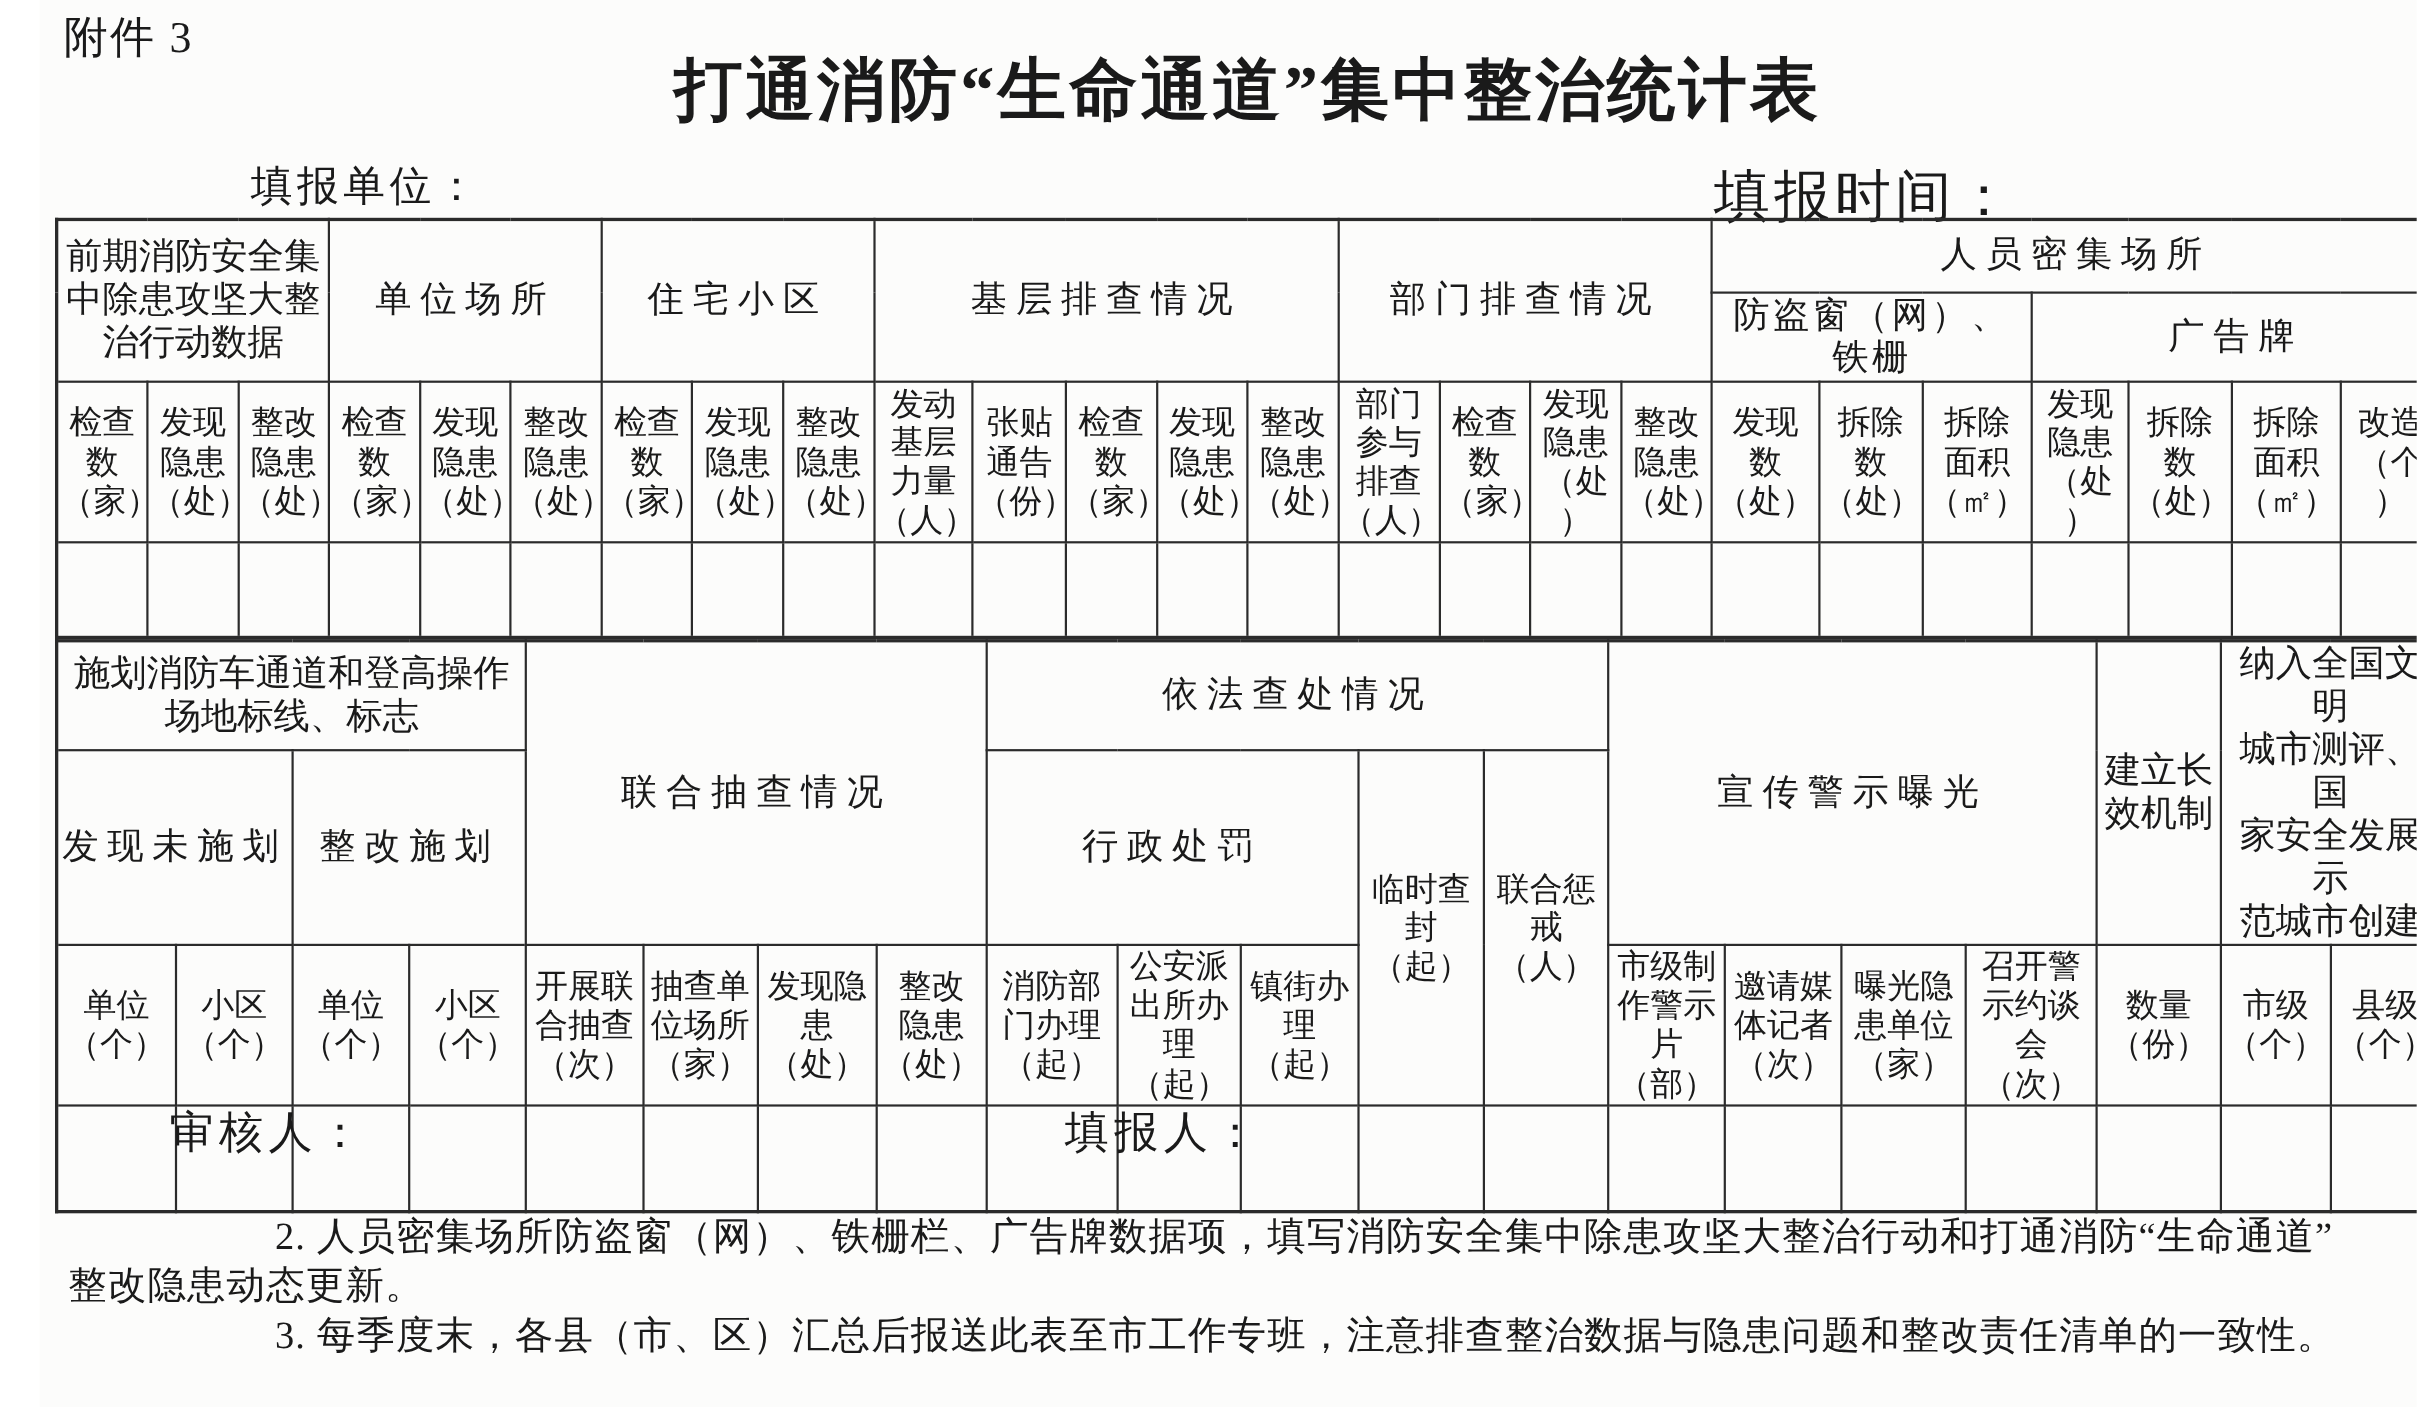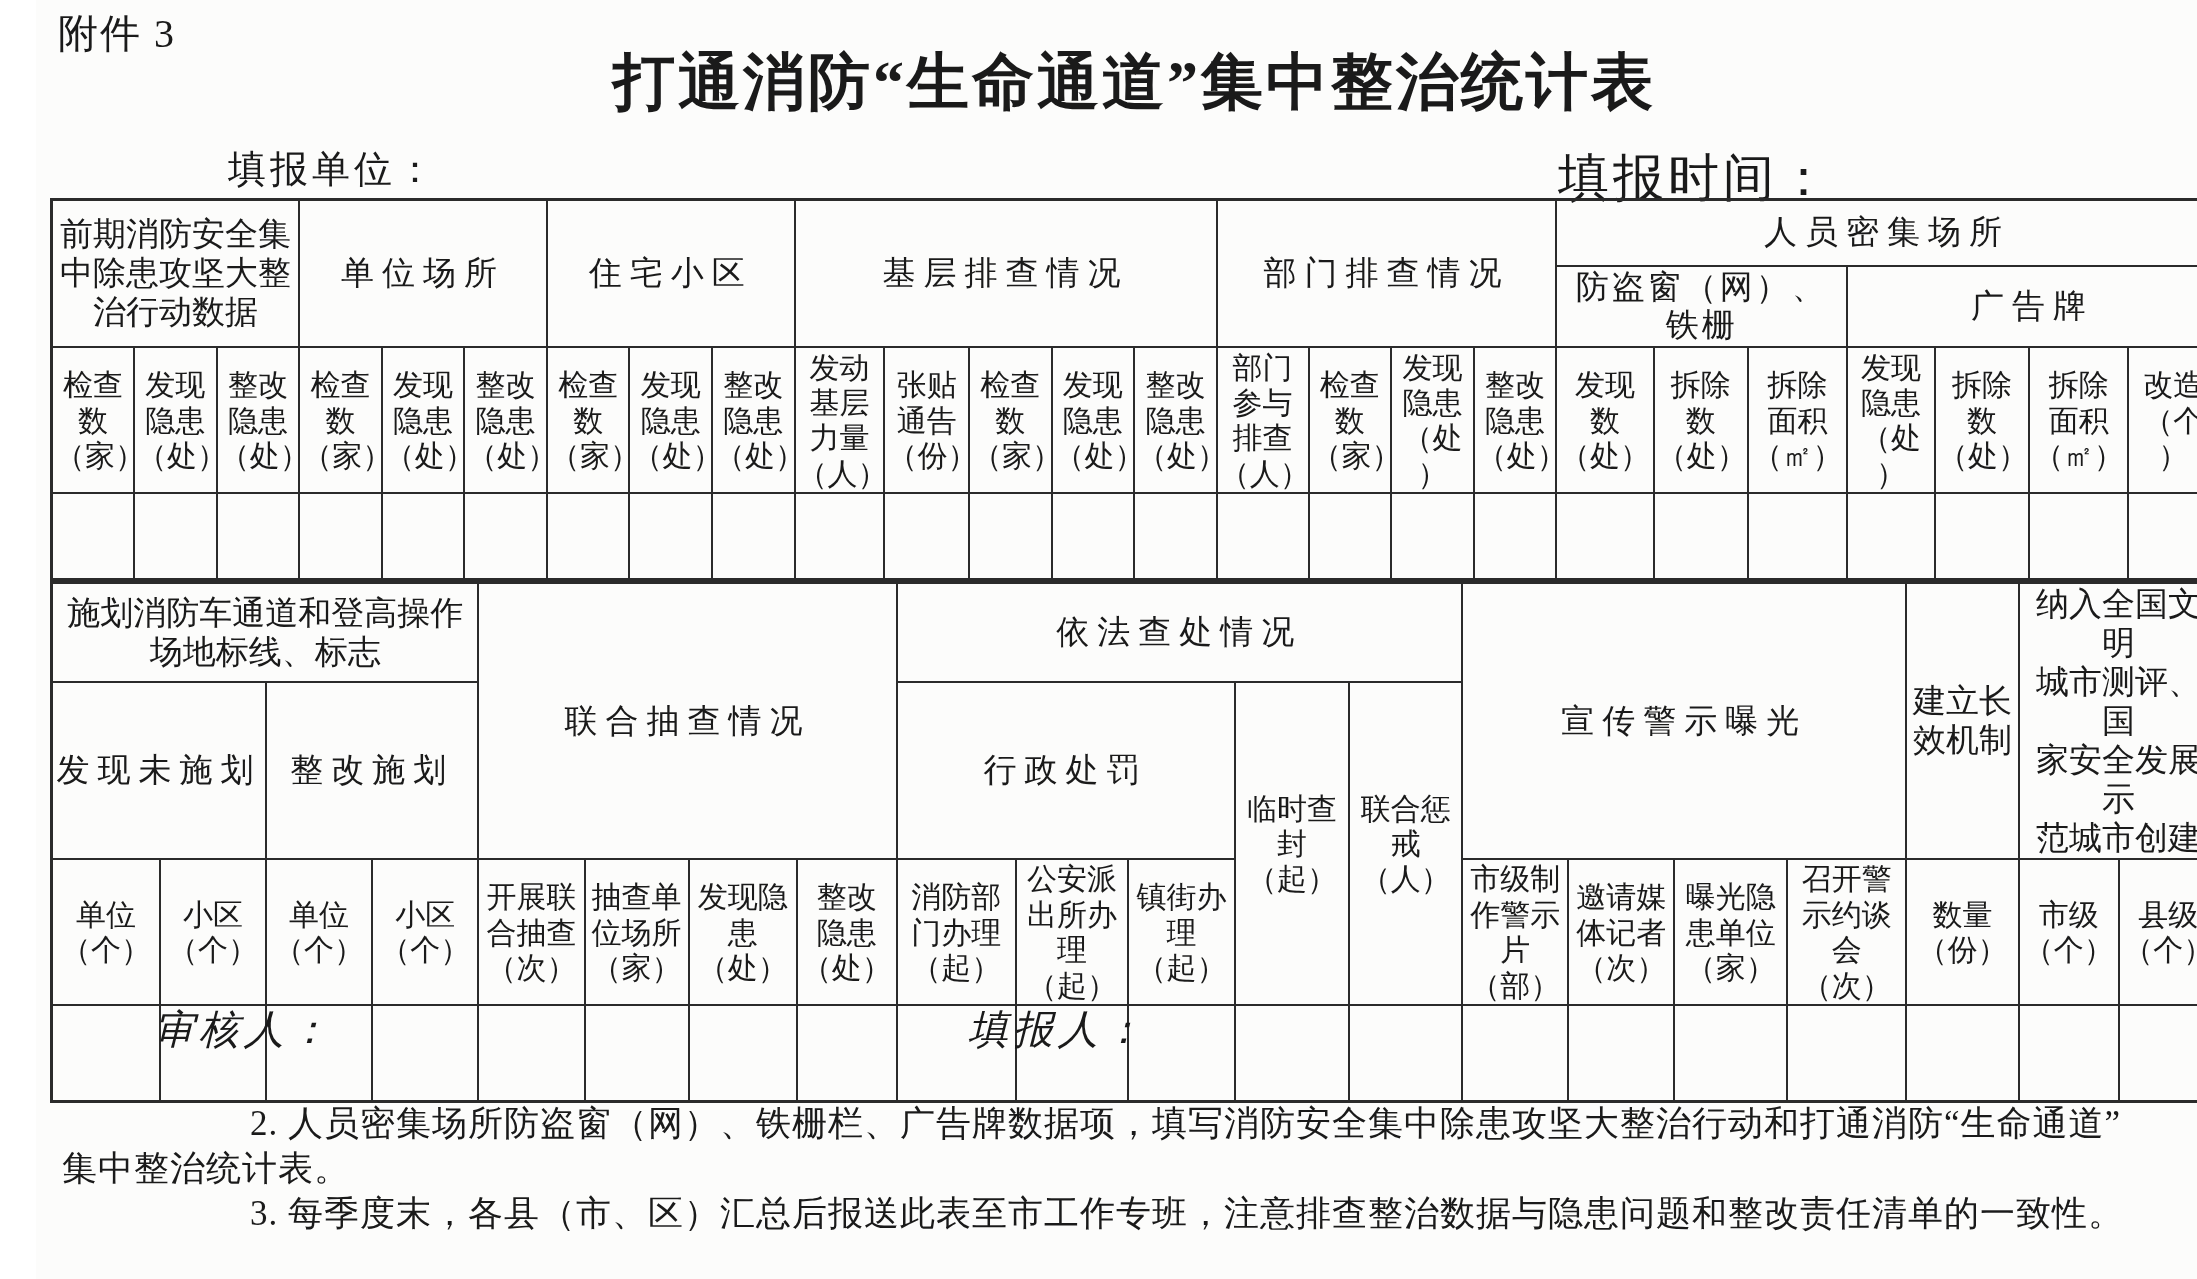--- a/index.html
+++ b/index.html
@@ -28,21 +28,21 @@
     font-size:30px;line-height:1.18;
     white-space:pre-line;
     overflow:hidden;
   }
   th.g{font-size:33px;}
   .ls{letter-spacing:8px;}
   .ls2{letter-spacing:3px;}
   tr.r1{height:66px;} tr.r2{height:72px;} tr.r3{height:146px;} tr.r4{height:86px;}
   tr.ra{height:100px;} tr.rb{height:72px;} tr.rc{height:128px;} tr.rd{height:96px;}
 
-  .sig{font-size:40px;letter-spacing:5px;font-style:italic;}
+  .sig{font-size:40px;letter-spacing:5px;}
   .reviewer{left:118px;top:1002px;}
   .filler{left:932px;top:1002px;}
   .phone{left:1688px;top:1002px;}
   .note{font-size:35px;letter-spacing:1px;white-space:nowrap;}
   .note1{left:118px;top:1054px;}
   .note2{left:214px;top:1100px;}
   .note3{left:26px;top:1145px;}
   .note4{left:214px;top:1190px;}
 </style>
 </head>
@@ -327,16 +327,16 @@
             <td></td>
       </tr>
     </tbody>
       </table>
   </div>
 
   <div class="abs sig reviewer">审核人：</div>
   <div class="abs sig filler">填报人：</div>
 
   <div class="abs note note2">2. 人员密集场所防盗窗（网）、铁栅栏、广告牌数据项，填写消防安全集中除患攻坚大整治行动和打通消防“生命通道”</div>
-  <div class="abs note note3">集中整治统计表。</div>
+  <div class="abs note note3">整改隐患动态更新。</div>
   <div class="abs note note4">3. 每季度末，各县（市、区）汇总后报送此表至市工作专班，注意排查整治数据与隐患问题和整改责任清单的一致性。</div>
 
 </div>
 
 </body></html>

